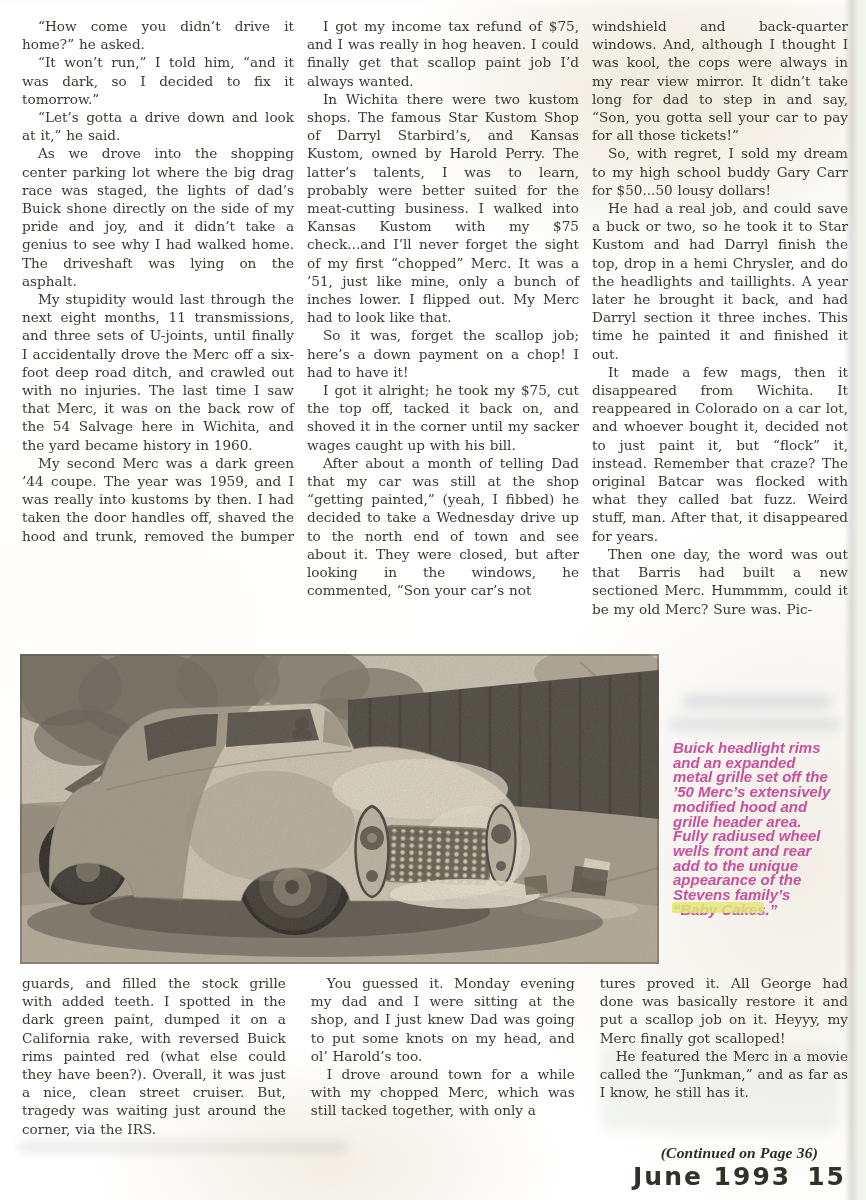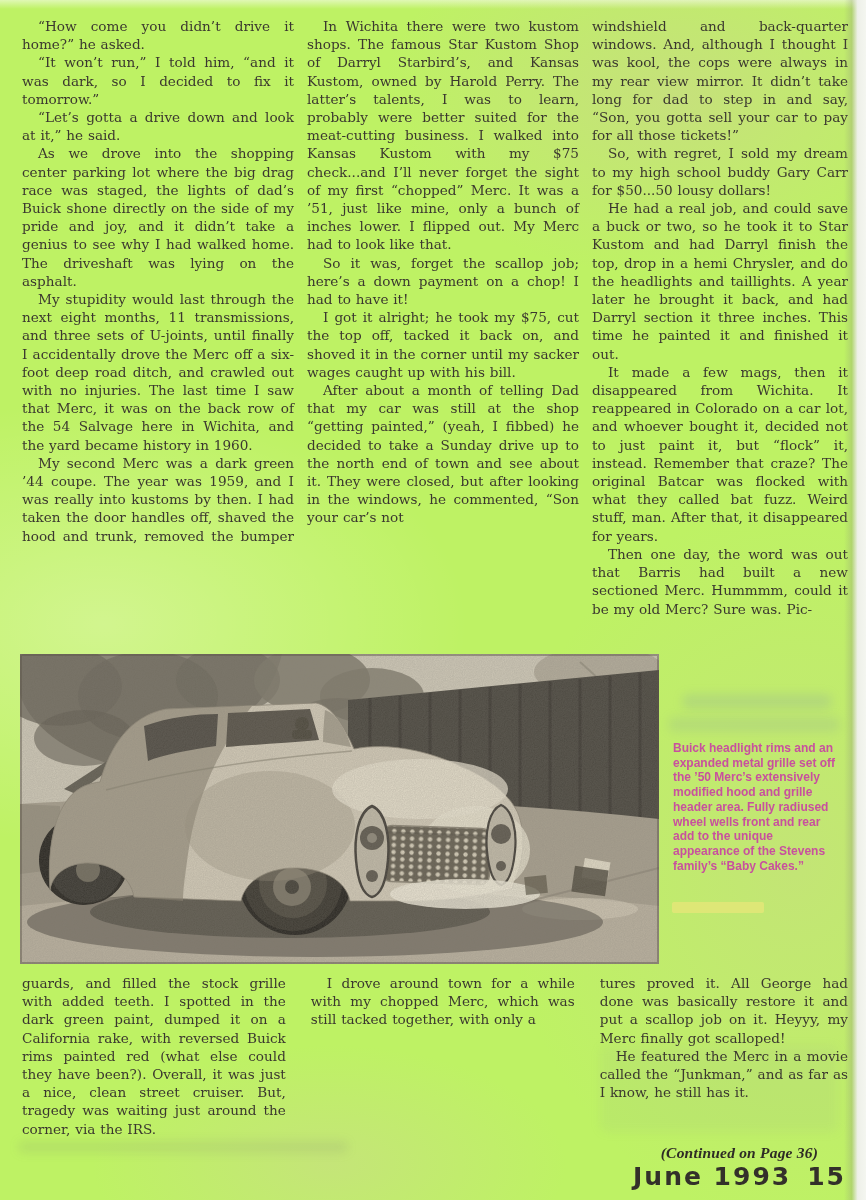--- a/index.html
+++ b/index.html
@@ -1,18 +1,18 @@
 <!DOCTYPE html>
 <html><head>
 <meta charset="utf-8">
 <style>
   html,body{margin:0;padding:0;background:#888;}
   .page{
     position:relative;width:866px;height:1200px;overflow:hidden;
-    background:#bef264;
+    background:#ffffff;
     font-family:"DejaVu Serif","Liberation Serif",serif;
     color:#3b382f;
   }
   .page::before{
     content:"";position:absolute;inset:0;pointer-events:none;z-index:1;
     background:
       linear-gradient(180deg, rgba(252,252,246,.55), rgba(252,252,246,0) 9px),
       radial-gradient(ellipse 420px 260px at 78% 8%, rgba(211,195,162,.38), transparent 70%),
       radial-gradient(ellipse 520px 320px at 12% 52%, rgba(255,252,240,.30), transparent 70%),
       radial-gradient(ellipse 420px 520px at 92% 72%, rgba(208,194,163,.28), transparent 70%),
@@ -32,22 +32,22 @@
   .col p{margin:0;text-indent:16px;}
   .col p.cont{text-indent:0;}
   .col p.cut{text-align-last:justify;}
   
   .photo{position:absolute;left:20px;top:654px;width:639px;height:310px;margin:0;z-index:2;}
   .photo svg{display:block;width:100%;height:100%;}
   
   .caption{
     position:absolute;left:673px;top:741px;width:164px;z-index:2;
     font-family:"Liberation Sans","DejaVu Sans",sans-serif;
-    font-weight:bold;
-    font-size:12px;line-height:14.7px;color:#c8509e;
+    font-weight:bold;font-style:italic;
+    font-size:15px;line-height:14.7px;color:#c8509e;
   }
   .highlight-bar{
     position:absolute;left:672px;top:902px;width:92px;height:11px;
     background:#e3e678;opacity:.85;z-index:2;border-radius:2px;
   }
   
   .footer{position:absolute;top:1144px;right:20px;text-align:right;z-index:3;}
   .cont-line{
     font-family:Liberation Serif, serif;
     font-style:italic;font-weight:bold;font-size:15.5px;
@@ -74,24 +74,25 @@
   <div class="section top">
     <div class="col col-a">
       <p>“How come you didn’t drive it home?” he asked.</p>
       <p>“It won’t run,” I told him, “and it was dark, so I decided to fix it tomorrow.”</p>
       <p>“Let’s gotta a drive down and look at it,” he said.</p>
       <p>As we drove into the shopping center parking lot where the big drag race was staged, the lights of dad’s Buick shone directly on the side of my pride and joy, and it didn’t take a genius to see why I had walked home. The driveshaft was lying on the asphalt.</p>
       <p>My stupidity would last through the next eight months, 11 transmissions, and three sets of U-joints, until finally I accidentally drove the Merc off a six-foot deep road ditch, and crawled out with no injuries. The last time I saw that Merc, it was on the back row of the 54 Salvage here in Wichita, and the yard became history in 1960.</p>
       <p class="cut">My second Merc was a dark green ’44 coupe. The year was 1959, and I was really into kustoms by then. I had taken the door handles off, shaved the hood and trunk, removed the bumper</p>
     </div>
     <div class="col col-b">
+      <p>I got my income tax refund of $75, and I was really in hog heaven. I could finally get that scallop paint job I’d always wanted.</p>
       <p>In Wichita there were two kustom shops. The famous Star Kustom Shop of Darryl Starbird’s, and Kansas Kustom, owned by Harold Perry. The latter’s talents, I was to learn, probably were better suited for the meat-cutting business. I walked into Kansas Kustom with my $75 check...and I’ll never forget the sight of my first “chopped” Merc. It was a ’51, just like mine, only a bunch of inches lower. I flipped out. My Merc had to look like that.</p>
       <p>So it was, forget the scallop job; here’s a down payment on a chop! I had to have it!</p>
       <p>I got it alright; he took my $75, cut the top off, tacked it back on, and shoved it in the corner until my sacker wages caught up with his bill.</p>
-      <p>After about a month of telling Dad that my car was still at the shop “getting painted,” (yeah, I fibbed) he decided to take a Sunday drive up to the north end of town and see about it. They were closed, but after looking in the windows, he commented, “Son your car’s not</p>
+      <p>After about a month of telling Dad that my car was still at the shop “getting painted,” (yeah, I fibbed) he decided to take a Wednesday drive up to the north end of town and see about it. They were closed, but after looking in the windows, he commented, “Son your car’s not</p>
     </div>
     <div class="col col-c">
       <p class="cont">windshield and back-quarter windows. And, although I thought I was kool, the cops were always in my rear view mirror. It didn’t take long for dad to step in and say, “Son, you gotta sell your car to pay for all those tickets!”</p>
       <p>So, with regret, I sold my dream to my high school buddy Gary Carr for $50...50 lousy dollars!</p>
       <p>He had a real job, and could save a buck or two, so he took it to Star Kustom and had Darryl finish the top, drop in a hemi Chrysler, and do the headlights and taillights. A year later he brought it back, and had Darryl section it three inches. This time he painted it and finished it out.</p>
       <p>It made a few mags, then it disappeared from Wichita. It reappeared in Colorado on a car lot, and whoever bought it, decided not to just paint it, but “flock” it, instead. Remember that craze? The original Batcar was flocked with what they called bat fuzz. Weird stuff, man. After that, it disappeared for years.</p>
       <p>Then one day, the word was out that Barris had built a new sectioned Merc. Hummmm, could it be my old Merc? Sure was. Pic-</p>
     </div>
   </div>
 
@@ -185,20 +186,21 @@
   </figure>
 
   <div class="caption">Buick headlight rims and an expanded metal grille set off the ’50 Merc’s extensively modified hood and grille header area. Fully radiused wheel wells front and rear add to the unique appearance of the Stevens family’s “Baby Cakes.”</div>
   <div class="highlight-bar"></div>
 
   <div class="section bottom">
     <div class="col col-a">
       <p class="cont">guards, and filled the stock grille with added teeth. I spotted in the dark green paint, dumped it on a California rake, with reversed Buick rims painted red (what else could they have been?). Overall, it was just a nice, clean street cruiser. But, tragedy was waiting just around the corner, via the IRS.</p>
     </div>
     <div class="col col-b">
+      <p>You guessed it. Monday evening my dad and I were sitting at the shop, and I just knew Dad was going to put some knots on my head, and ol’ Harold’s too.</p>
       <p>I drove around town for a while with my chopped Merc, which was still tacked together, with only a</p>
     </div>
     <div class="col col-c">
       <p class="cont">tures proved it. All George had done was basically restore it and put a scallop job on it. Heyyy, my Merc finally got scalloped!</p>
       <p>He featured the Merc in a movie called the “Junkman,” and as far as I know, he still has it.</p>
     </div>
   </div>
 
   <div class="footer">
     <div class="cont-line">(Continued on Page 36)</div>

